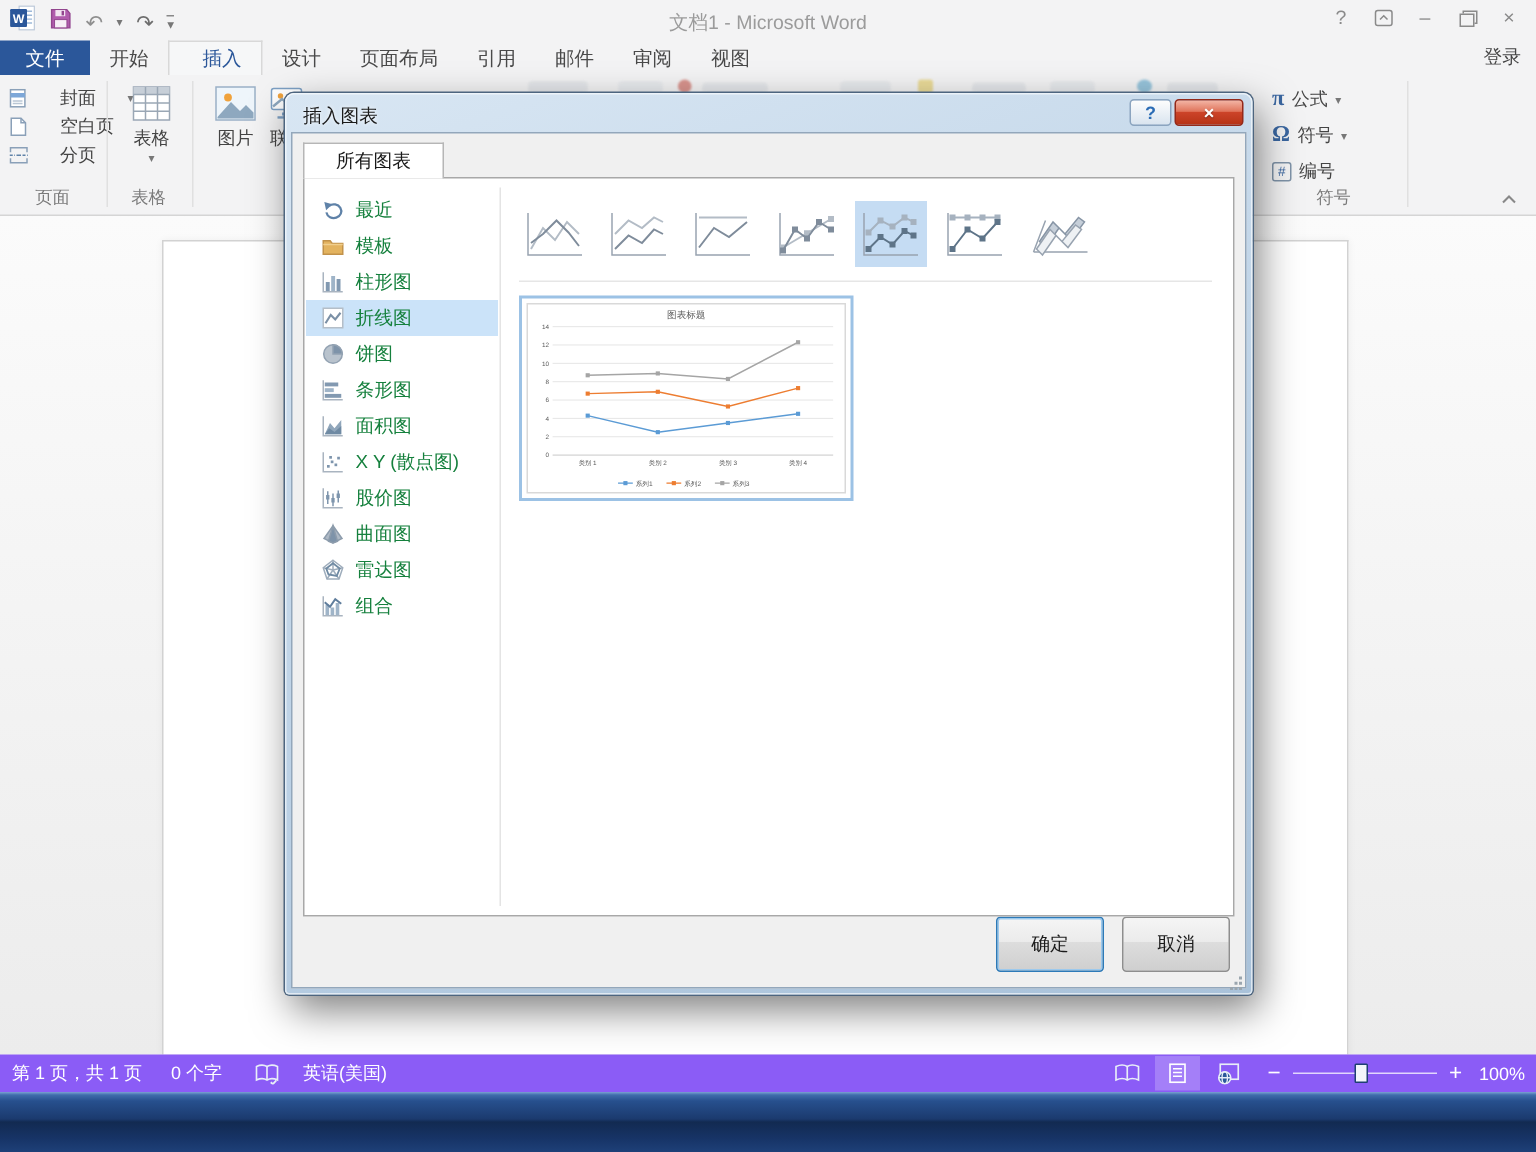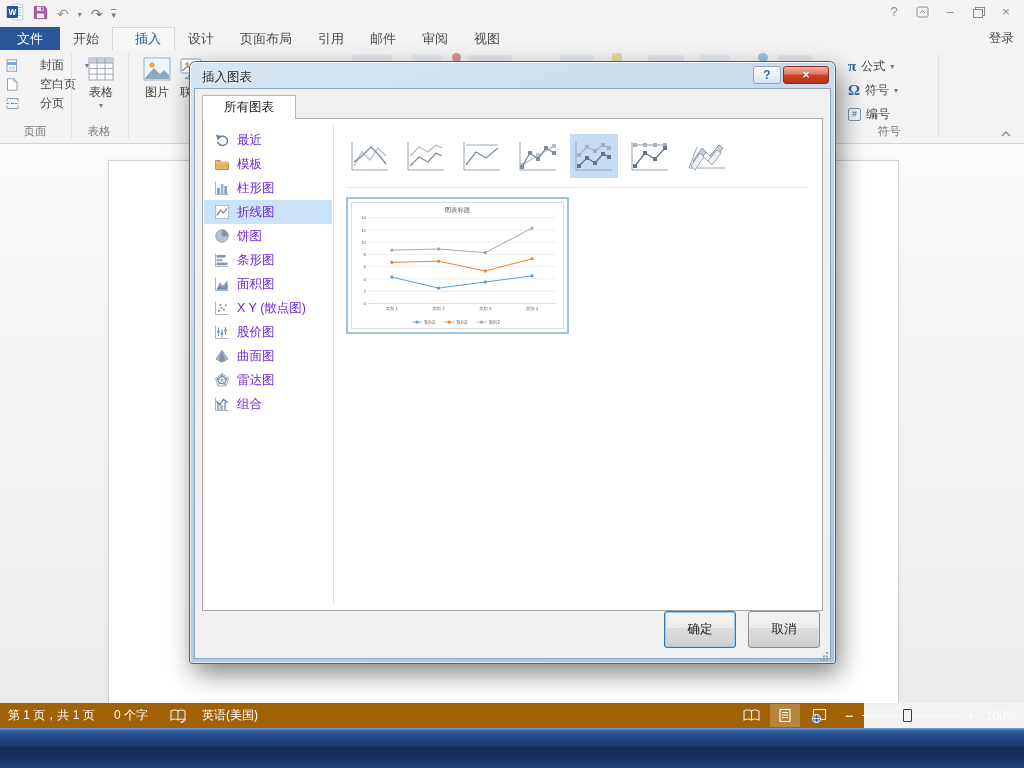--- a/index.html
+++ b/index.html
@@ -37,21 +37,21 @@
   .sym-g{color:#3a66a0;font-family:"Liberation Serif",serif;font-size:15px;font-weight:bold;}
   .numico{display:inline-flex;width:13px;height:13px;border:1px solid #7f93a8;border-radius:2px;align-items:center;justify-content:center;font-size:9px;color:#3a66a0;}
   #collapse-ribbon{position:absolute;left:1000px;top:124px;width:14px;height:10px;}
   .ghost{position:absolute;border-radius:3px;opacity:.55;filter:blur(.6px);}
 
   
   #doc{position:absolute;left:0;top:144px;width:1024px;height:559px;background:linear-gradient(180deg,#fbfbfb,#ececec);}
   #page{position:absolute;left:108px;top:16px;width:791px;bottom:0;background:#fff;border:1px solid #d2d2d2;border-bottom:none;box-shadow:0 0 5px rgba(0,0,0,.05);}
 
   
-  #statusbar{position:absolute;left:0;top:703px;width:864px;height:25px;background:#a16207;color:#fff;font-size:12px;z-index:10;}
+  #statusbar{position:absolute;left:0;top:703px;width:1024px;height:25px;background:#8b5cf6;color:#fff;font-size:12px;z-index:10;}
   .sb{position:absolute;top:0;height:25px;display:flex;align-items:center;}
   .viewbtn{position:absolute;top:1px;width:30px;height:23px;display:flex;align-items:center;justify-content:center;}
   .viewbtn.active{background:rgba(255,255,255,.22);}
   #zoom-track{position:absolute;left:862px;top:12px;width:96px;height:1px;background:rgba(255,255,255,.75);}
   #zoom-thumb{position:absolute;left:903px;top:6px;width:9px;height:13px;background:#f2f5fa;border:1px solid #1e3f73;border-radius:1px;}
 
   
   #taskbar{position:absolute;left:0;top:728px;width:1024px;height:40px;z-index:60;
     background:linear-gradient(180deg,#7ba2d1 0,#3f6dab 2px,#27508e 6px,#1b3a6e 45%,#122a51 50%,#173467 78%,#1e4078 100%);}
 
@@ -61,21 +61,21 @@
     box-shadow:0 0 0 1px #4d657f,4px 10px 26px rgba(0,0,0,.5),inset 0 0 0 1px rgba(255,255,255,.6);}
   #dlg-title{position:relative;height:22px;}
   #dlg-title-text{position:absolute;left:8px;top:3px;font-size:12.5px;color:#1b1b1b;text-shadow:0 0 3px #fff;}
   #dlg-btns{position:absolute;right:2px;top:0;display:flex;gap:2px;}
   .dlg-help{width:28px;height:18px;border:1px solid #8ba4bf;border-radius:3px;background:linear-gradient(#fdfdfd,#d9e4ef);color:#2b6cb5;font-weight:bold;font-size:12px;display:flex;align-items:center;justify-content:center;}
   .dlg-close{width:46px;height:18px;border:1px solid #93291a;border-radius:3px;background:linear-gradient(#f3b5a5,#e0755c 45%,#cc4328 50%,#b63317);color:#fff;font-weight:bold;font-size:12px;display:flex;align-items:center;justify-content:center;text-shadow:0 1px 1px rgba(0,0,0,.4);}
   #dlg-body{position:relative;width:637px;height:571px;background:#f0f0f0;box-shadow:inset 0 0 0 1px #93a7bb;}
   #dlg-tab{position:absolute;left:8px;top:7px;height:24px;padding:0 21px;line-height:23px;background:#fff;border:1px solid #b6b6b6;border-bottom:none;font-size:12.5px;color:#1a1a1a;z-index:2;}
   #dlg-panel{position:absolute;left:8px;right:8px;top:30px;bottom:48px;background:#fff;border:1px solid #a8a8a8;z-index:1;}
   #cat-list{position:absolute;left:1px;top:9px;width:128px;}
-  .cat{display:flex;align-items:center;gap:7px;height:24px;padding-left:10px;font-size:12.5px;color:#6d28d9;}
+  .cat{display:flex;align-items:center;gap:7px;height:24px;padding-left:10px;font-size:12.5px;color:#15803d;}
   .cat.sel{background:#cbe3f9;}
   .cicon{width:16px;height:16px;display:inline-flex;}
   .cicon svg{width:16px;height:16px;}
   #cat-div{position:absolute;left:130px;top:6px;bottom:6px;width:1px;background:#e4e4e4;}
   #right-pane{position:absolute;left:131px;right:0;top:0;bottom:0;padding-left:12px;}
   #subtype-row{margin-top:15px;display:flex;gap:8px;}
   .thumb{width:48px;height:44px;display:flex;align-items:center;justify-content:center;}
   .thumb svg{width:46px;height:36px;}
   .thumb.sel{background:#c5dcf3;}
   #sub-div{margin-top:9px;margin-right:14px;height:1px;background:#e6e6e6;}
@@ -110,20 +110,21 @@
               <path d="M1.5,1.5 h10.8 L14.5,4.2 V14.5 H1.5 Z" fill="#b05cac" stroke="#92458e"></path>
               <rect x="4.2" y="1.8" width="7" height="4.4" fill="#f2e4f1"></rect>
               <rect x="8.6" y="2.4" width="1.7" height="3.2" fill="#92458e"></rect>
               <rect x="3.6" y="8.6" width="8.8" height="5.9" fill="#f7eef6" stroke="#92458e" stroke-width=".7"></rect>
             </svg></span>
         <span class="gly">↶</span>
         <span class="tiny-dd">▾</span>
         <span class="gly redo">↷</span>
         <span class="qat-more">▾</span>
       </div>
+      <div id="win-title">文档1 - Microsoft Word</div>
       <div id="winctl">
         <div class="wbtn">?</div>
         <div class="wbtn">
             <svg width="13" height="12" viewBox="0 0 13 12">
               <rect x="1" y="1" width="11" height="10" rx="1.5" fill="none" stroke="#8a8a8a"></rect>
               <path d="M4,7 L6.5,4.5 L9,7" fill="none" stroke="#8a8a8a"></path>
             </svg>
           </div>
         <div class="wbtn">–</div>
         <div class="wbtn">

